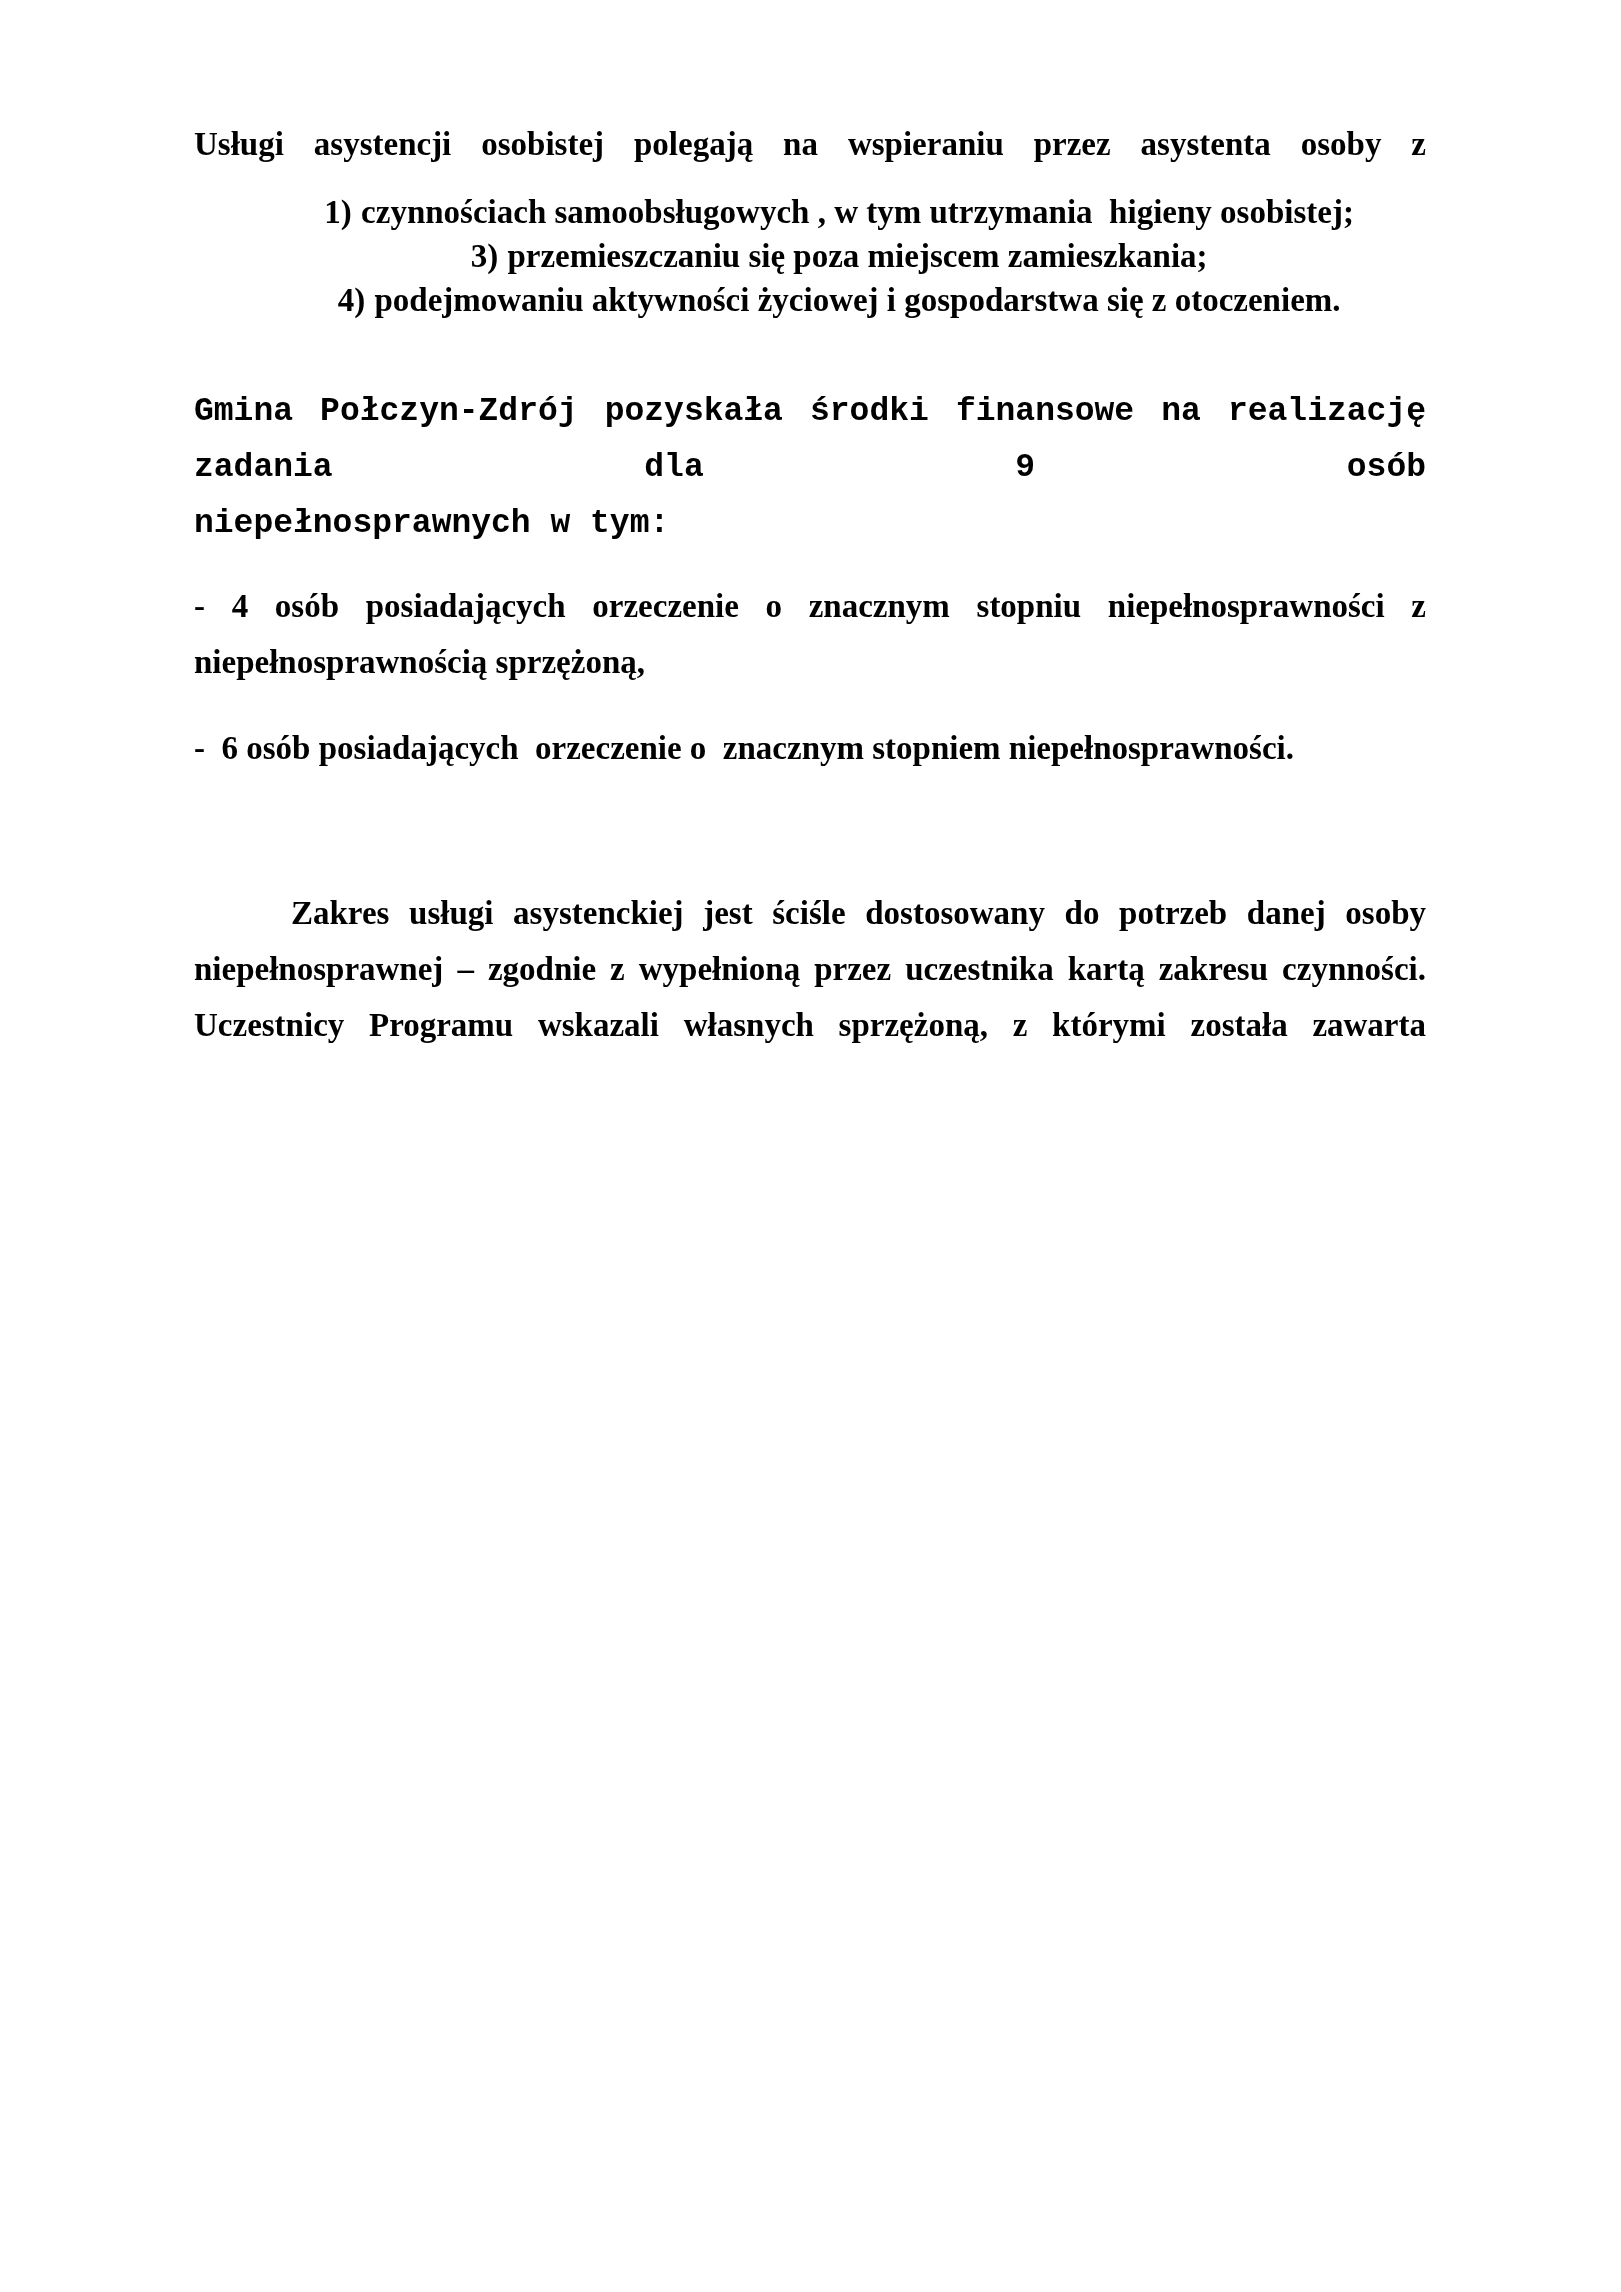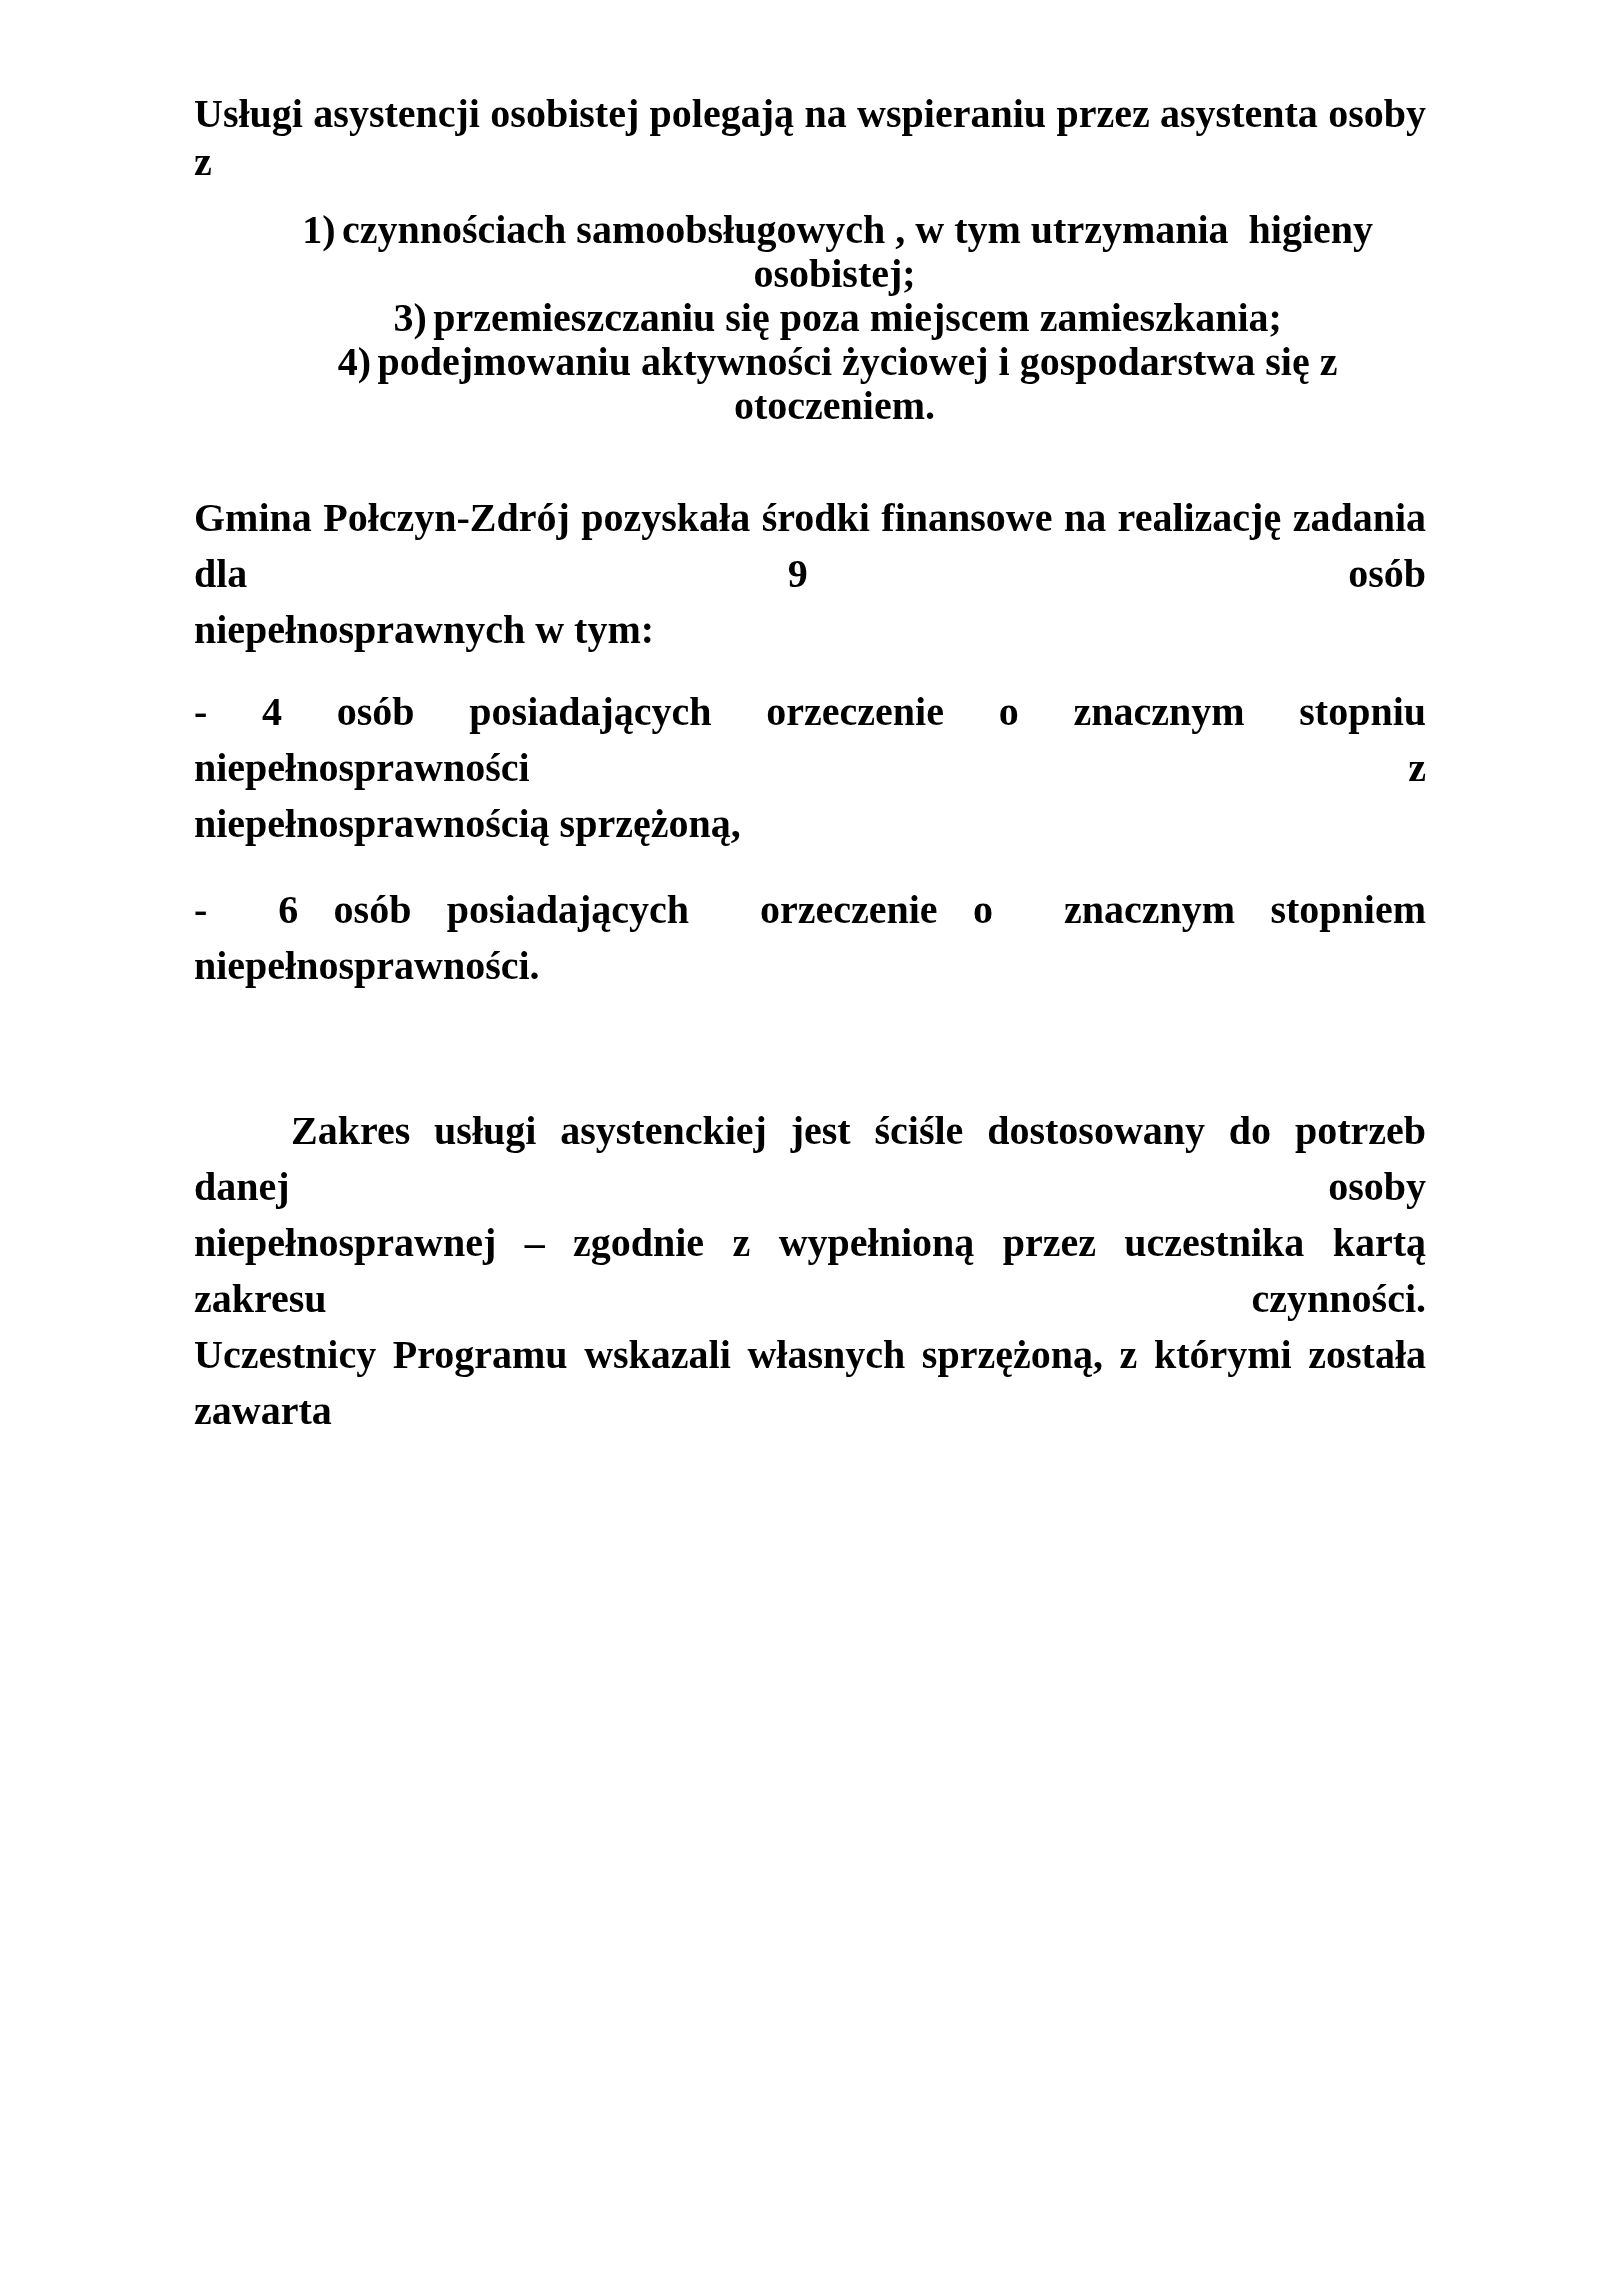--- a/index.html
+++ b/index.html
@@ -6,33 +6,33 @@
     margin: 0;
     padding: 0;
     background: #ffffff;
   }
   .page {
     position: relative;
     width: 1621px;
     height: 2293px;
     background: #ffffff;
     box-sizing: border-box;
-    padding: 90px 195px 0 194px;
+    padding: 120px 195px 0 194px;
     font-family: "Liberation Serif", "DejaVu Serif", serif;
     font-weight: 700;
-    font-size: 40px;
+    font-size: 33px;
     color: #000000;
     overflow: hidden;
   }
   .block { margin: 0; }
 
   
   .p1   { line-height: 48px; }
   .list { margin-top: 21.6px; line-height: 44px; }
-  .p2   { margin-top: 62px;  line-height: 56px; }
+  .p2   { margin-top: 62px;  line-height: 56px; font-family: Liberation Mono, monospace; }
   .p3   { margin-top: 26.5px;  line-height: 56px; }
   .p4   { margin-top: 30px;  line-height: 56px; }
   .p5   { margin-top: 109px; line-height: 56px; }
 
   
   .line { text-align: justify; text-align-last: justify; }
   .line.last { text-align: justify; text-align-last: left; white-space: pre-wrap; }
   .line.indent { text-indent: 97px; }
 
   

